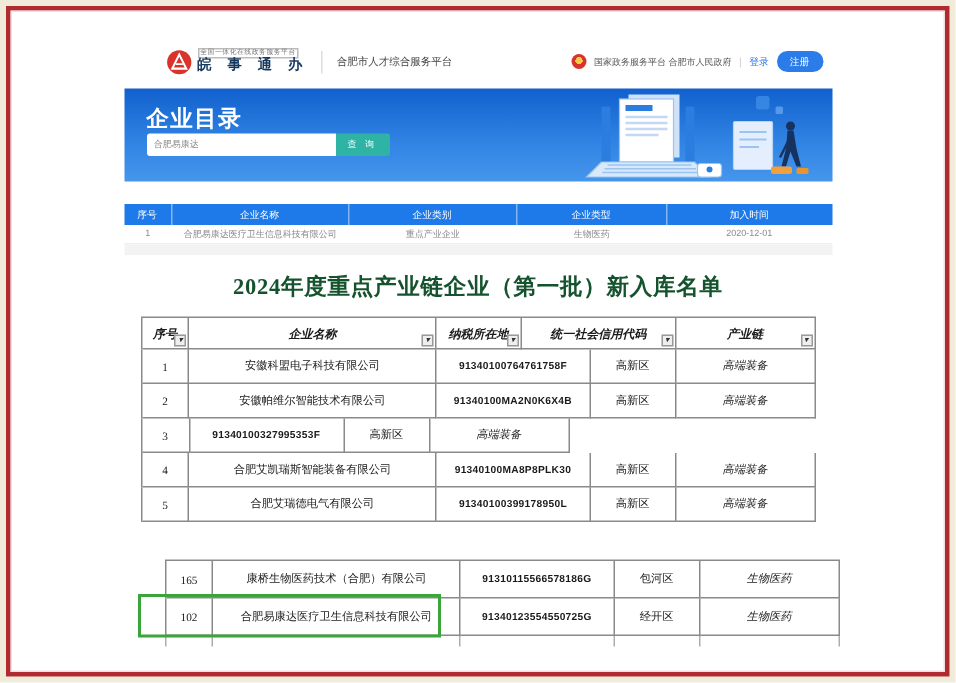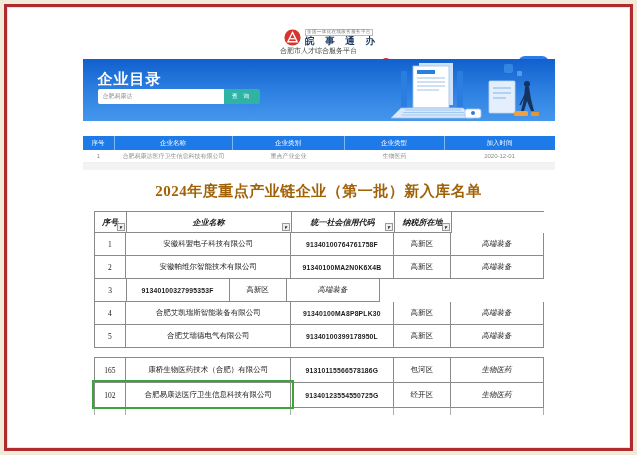--- a/index.html
+++ b/index.html
@@ -6,21 +6,21 @@
   html,body { width: 637px; height: 455px; }
   body { background: #f1ecd9; font-family: "Liberation Sans", sans-serif; }
   .page {
     position: absolute; left: 4px; top: 4px; right: 4px; bottom: 4px;
     border: 3px solid #b02b2f; background: #fff; overflow: hidden;
   }
   .page-inner { position:absolute; inset:0; border:1px solid #f3dede; }
   .content-col { width: 472px; margin: 0 auto; padding-top: 22px; position: relative; }
 
   
-  .top-header { height: 24px; display: flex; align-items: center; padding: 0 2px; flex-direction: column; }
+  .top-header { height: 24px; display: flex; align-items: center; padding: 0 2px; }
   .logo-wrap { display:flex; align-items:center; gap:4px; margin-left: 26px; }
   .logo-icon { width:17px; height:17px; flex:none; }
   .logo-texts { display:flex; flex-direction:column; line-height: 1.1; }
   .logo-small { font-size:4.5px; color:#777; letter-spacing:.4px; border:0.5px solid #bbb; padding:0 1px; align-self:flex-start; }
   .logo-main { font-size:9.5px; font-weight:bold; color:#15375e; letter-spacing:4px; }
   .hdr-divider { width:1px; height:15px; background:#ddd; margin:0 9px; }
   .platform-title { font-size:7px; color:#444; }
   .hdr-right { margin-left:auto; display:flex; align-items:center; gap:5px; margin-right: 4px; }
   .emblem-icon { width:10px; height:10px; border-radius:50%; background:radial-gradient(circle at 50% 45%, #f6c84c 0 32%, #d8342c 33% 100%); flex:none; }
   .gov-text { font-size:6px; color:#555; }
@@ -40,21 +40,21 @@
   .list { margin-top:15px; }
   .list-header { display:flex; height:14px; background:#1e7ae8; }
   .list-header .lc { display:flex; align-items:center; justify-content:center; font-size:6.5px; color:#fff; border-right:1px solid rgba(255,255,255,.45); }
   .list-header .lc:last-child { border-right:none; }
   .list-row { display:flex; height:13px; background:#fff; border-bottom:1px solid #f0f0f0; }
   .list-row .lc { display:flex; align-items:center; justify-content:center; font-size:6px; color:#8a8a8a; }
   .l0{width:32px;} .l1{width:118px;} .l2{width:112px;} .l3{width:100px;} .l4{width:110px;}
   .list-strip { height:7px; background:#f3f3f3; }
 
   
-  .doc-title { margin-top:12px; text-align:center; font-family:"Liberation Serif",serif; font-weight:600; font-size:15px; color:#a16207; letter-spacing:.5px; }
+  .doc-title { margin-top:12px; text-align:center; font-family:"Liberation Serif",serif; font-weight:600; font-size:15px; color:#14532d; letter-spacing:.5px; }
   .xl-table { width:450px; margin:10px auto 0; border-top:1px solid #8a8a8a; position:relative; }
   .t-row { display:flex; border-left:1px solid #8a8a8a; }
   .t-cell { border-right:1px solid #8a8a8a; border-bottom:1px solid #8a8a8a; display:flex; align-items:center; justify-content:center; font-family:"Liberation Serif",serif; font-size:7.5px; color:#1a1a1a; position:relative; }
   .hdr-row .t-cell { height:21px; font-style:italic; font-weight:bold; font-size:8px; }
   .body-row .t-cell { height:23px; }
   .bt .body-row .t-cell { height:25px; }
   .c0{width:32px;} .c1{width:165px;} .c2{width:103px;} .c3{width:57px;} .c4{width:93px;font-style:italic;}
   .code-cell { font-family:"Liberation Sans",sans-serif !important; font-weight:bold; font-size:6.8px !important; letter-spacing:.2px; }
   .filter-btn { position:absolute; right:1px; bottom:1px; width:8px; height:8px; background:#efefef; border:1px solid #9a9a9a; font-size:5px; line-height:5px; color:#333; display:flex; align-items:center; justify-content:center; cursor:pointer; }
   .tbl-gap { height:9px; }
@@ -150,26 +150,30 @@
   <div class="xl-table">
     <div class="t-row hdr-row">
       <div class="t-cell c0">
             <span>序号</span>
             <span class="filter-btn">▾</span>
           </div>
       <div class="t-cell c1">
             <span>企业名称</span>
             <span class="filter-btn">▾</span>
           </div>
+      <div class="t-cell c3">
+            <span>纳税所在地</span>
+            <span class="filter-btn">▾</span>
+          </div>
       <div class="t-cell c2">
             <span>统一社会信用代码</span>
             <span class="filter-btn">▾</span>
           </div>
-      <div class="t-cell c3">
-            <span>纳税所在地</span>
+      <div class="t-cell c4">
+            <span>产业链</span>
             <span class="filter-btn">▾</span>
           </div>
     </div>
     <div class="t-row body-row">
       <div class="t-cell c0">1</div>
       <div class="t-cell c1">安徽科盟电子科技有限公司</div>
       <div class="t-cell c2 code-cell">91340100764761758F</div>
       <div class="t-cell c3">高新区</div>
       <div class="t-cell c4">高端装备</div>
     </div>
@@ -198,21 +202,21 @@
       <div class="t-cell c1">合肥艾瑞德电气有限公司</div>
       <div class="t-cell c2 code-cell">91340100399178950L</div>
       <div class="t-cell c3">高新区</div>
       <div class="t-cell c4">高端装备</div>
     </div>
   </div>
 
   <div class="tbl-gap"></div>
 
   <div class="bt-wrap bt">
-    <div class="xl-table" style="width:450px;margin:0;">
+    <div class="xl-table" style="width:450px;margin:16px;">
       <div class="t-row body-row">
         <div class="t-cell c0">165</div>
         <div class="t-cell c1">康桥生物医药技术（合肥）有限公司</div>
         <div class="t-cell c2 code-cell">91310115566578186G</div>
         <div class="t-cell c3">包河区</div>
         <div class="t-cell c4">生物医药</div>
       </div>
       <div class="t-row body-row">
         <div class="t-cell c0">102</div>
         <div class="t-cell c1">合肥易康达医疗卫生信息科技有限公司</div>

